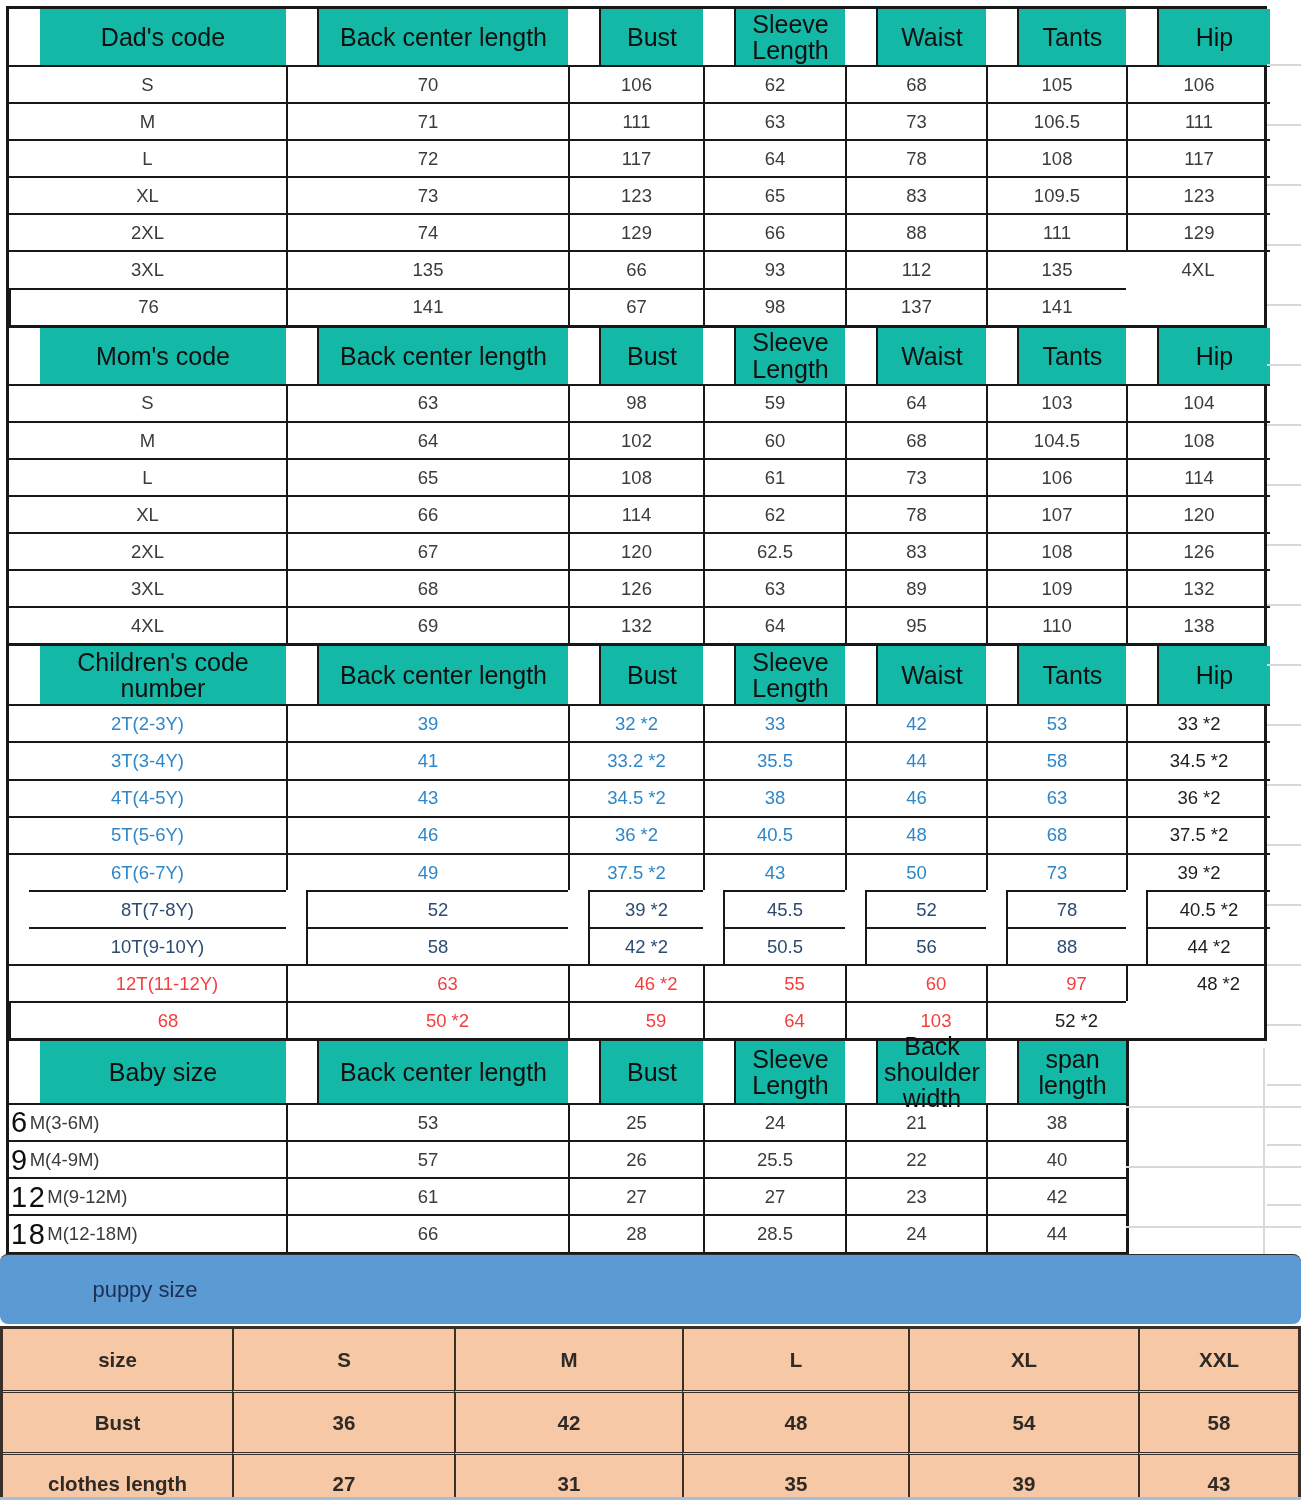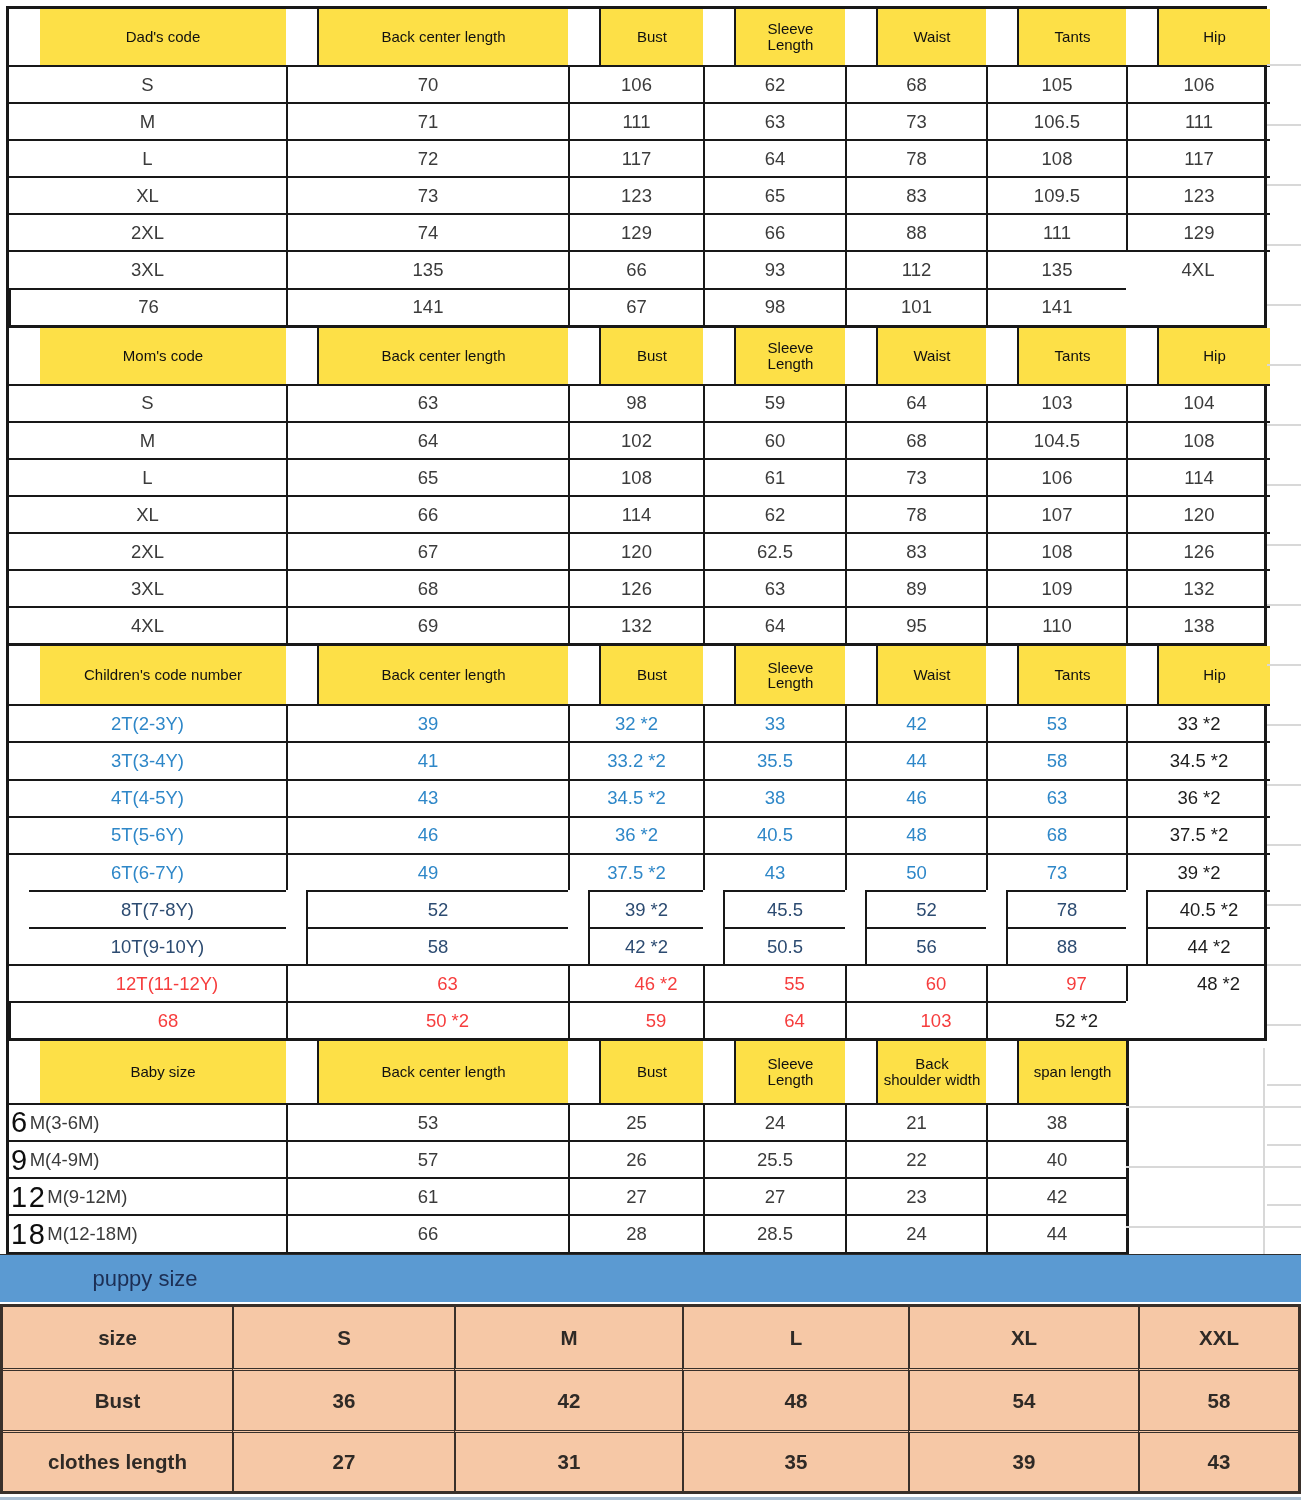--- a/index.html
+++ b/index.html
@@ -16,36 +16,36 @@
   .sec-children{grid-template-rows:58px repeat(9,37.1px);}
   .sec-baby{grid-template-columns:277px 282px 135px 142px 141px 140px;
             grid-template-rows:62px repeat(4,37.1px);width:1117px;}
   .cell{
     display:flex;align-items:center;justify-content:center;box-sizing:border-box;
     border-left:2px solid #181818;border-top:2px solid #181818;
     font-size:18.5px;color:#3b3b3b;white-space:pre-line;text-align:center;line-height:1.05;
   }
   .first-col{border-left:none;}
   .first-row{border-top:none;}
-  .hcell{background:#fde047;font-size:15px;color:#101010;margin-left:31px;}
+  .hcell{background:#14b8a6;font-size:25px;color:#101010;margin-left:31px;}
   .blue{color:#2e87c8;}
   .navy{color:#2c4b71;margin-left:20px;}
   .red{color:#f63d3d;padding-left:39px;}
   .plain{color:#1d1d1d;text-align:center;}
   .label-left{justify-content:flex-start;padding-left:2px;text-align:left;}
   .big{font-size:29px;color:#0e0e0e;letter-spacing:1.5px;margin-right:1px;}
   
   .gridstrip{position:absolute;background:
     repeating-linear-gradient(180deg,transparent 0px,transparent 58px,#d8d8d8 58px,#d8d8d8 60px);}
   #strip-right{left:1267px;top:6px;width:34px;height:1248px;}
   #strip-baby{left:1126px;top:1048px;width:175px;height:206px;}
   #strip-vline{position:absolute;left:1263px;top:1048px;width:2px;height:206px;background:#d8d8d8;}
   
   #bottom{position:absolute;left:0;top:1254px;width:1301px;}
-  .puppy-bar{height:48px;background:#5b9ad2;display:flex;align-items:center;border-top:1px solid #2e2e2e;box-sizing:border-box;}
+  .puppy-bar{height:70px;background:#5b9ad2;display:flex;align-items:center;border-top:1px solid #2e2e2e;box-sizing:border-box;border-radius:8px;}
   .puppy-bar .title-box{width:290px;text-align:center;font-size:22px;color:#1c2f55;}
   .puppy-grid{
     display:grid;margin-top:2px;height:190px;box-sizing:border-box;
     grid-template-columns:229px 222px 228px 226px 230px 1fr;
     grid-template-rows:1fr 1fr 1fr;
     border:3px solid #39302a;background:#f6c8a6;
   }
   .puppy-grid .cell{
     border-left:2px solid #39302a;border-top:3px double #39302a;
     background:#f6c8a6;color:#2f2a26;font-weight:700;font-size:20.5px;
@@ -106,21 +106,21 @@
       <div class="cell ">135</div>
       <div class="cell ">66</div>
       <div class="cell ">93</div>
       <div class="cell ">112</div>
       <div class="cell ">135</div>
       <div class="cell  first-col">4XL</div>
       <div class="cell ">76</div>
       <div class="cell ">141</div>
       <div class="cell ">67</div>
       <div class="cell ">98</div>
-      <div class="cell ">101</div>
+      <div class="cell ">137</div>
       <div class="cell ">141</div>
     </div>
   <div class="sec msec sec-mom">
       <div class="cell hcell first-col first-row">Mom's code</div>
       <div class="cell hcell first-row">Back center length</div>
       <div class="cell hcell first-row">Bust</div>
       <div class="cell hcell first-row">Sleeve
 Length</div>
       <div class="cell hcell first-row">Waist</div>
       <div class="cell hcell first-row">Tants</div>

